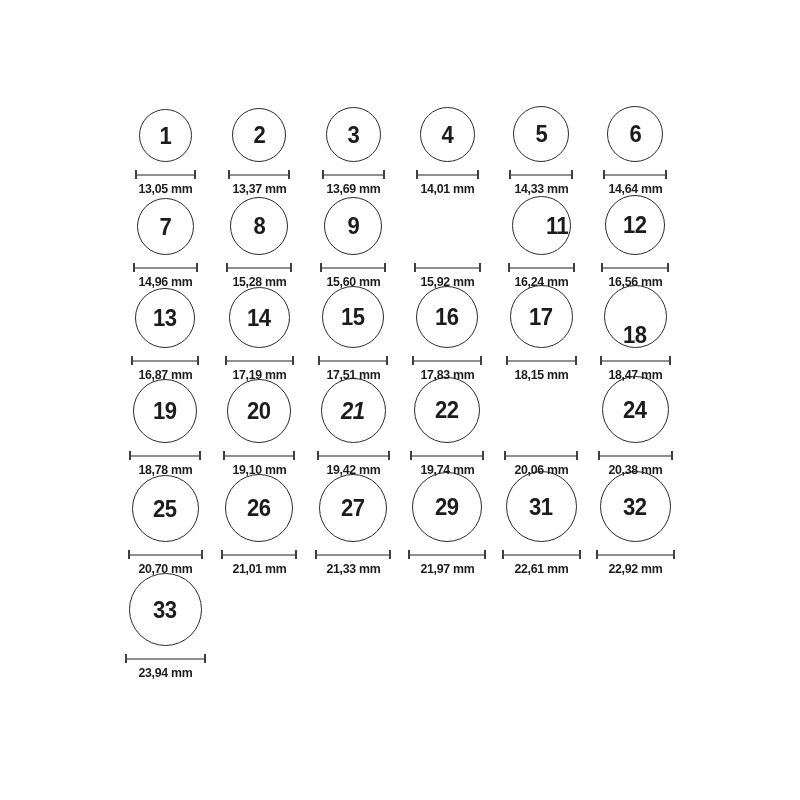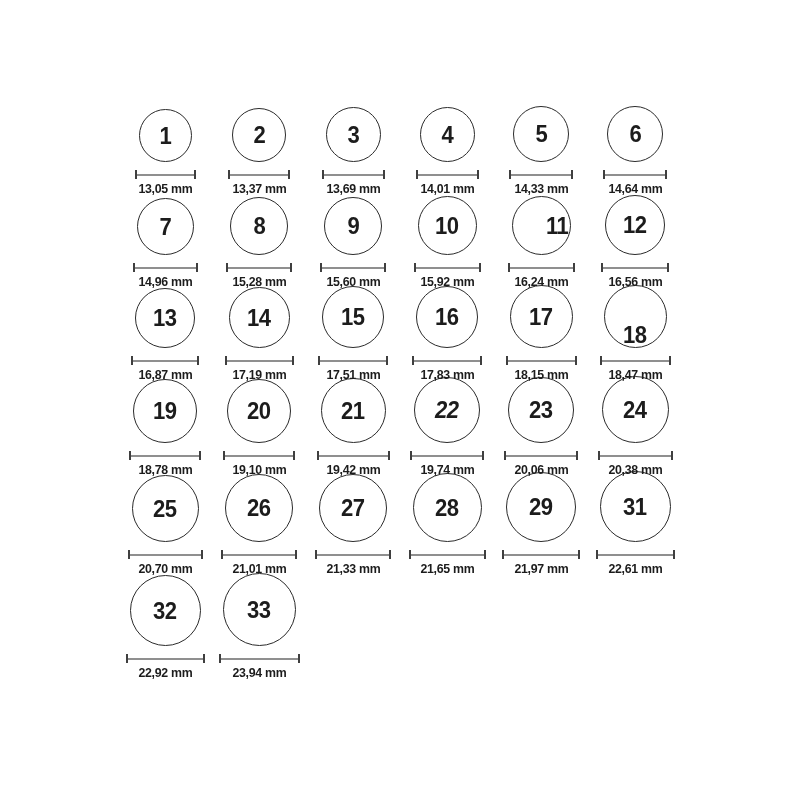--- a/index.html
+++ b/index.html
@@ -166,23 +166,20 @@
     <div class="circle" style="width: 58px; height: 58px;">
       <span class="num">9</span>
     </div>
     <div class="measure" style="width: 66px;">
       <span class="bar"></span>
     </div>
     <div class="mm">15,60 mm</div>
   </div>
 
   <div class="cell">
-    <div class="circle" style="width: 59px; height: 59px;">
-      <span class="num">10</span>
-    </div>
     <div class="measure" style="width: 67px;">
       <span class="bar"></span>
     </div>
     <div class="mm">15,92 mm</div>
   </div>
 
   <div class="cell">
     <div class="circle" style="width: 59px; height: 59px; justify-content: flex-end;">
       <span class="num">11</span>
     </div>
@@ -276,43 +273,40 @@
     <div class="circle" style="width: 64px; height: 64px;">
       <span class="num">20</span>
     </div>
     <div class="measure" style="width: 72px;">
       <span class="bar"></span>
     </div>
     <div class="mm">19,10 mm</div>
   </div>
 
   <div class="cell">
-    <div class="circle" style="width: 65px; height: 65px;">
+    <div class="circle" style="width: 65px; height: 65px; font-style: italic;">
       <span class="num">21</span>
     </div>
     <div class="measure" style="width: 73px;">
       <span class="bar"></span>
     </div>
     <div class="mm">19,42 mm</div>
   </div>
 
   <div class="cell">
-    <div class="circle" style="width: 66px; height: 66px; font-style: italic;">
+    <div class="circle" style="width: 66px; height: 66px;">
       <span class="num">22</span>
     </div>
     <div class="measure" style="width: 74px;">
       <span class="bar"></span>
     </div>
     <div class="mm">19,74 mm</div>
   </div>
 
   <div class="cell">
-    <div class="circle" style="width: 66px; height: 66px;">
-      <span class="num">23</span>
-    </div>
     <div class="measure" style="width: 74px;">
       <span class="bar"></span>
     </div>
     <div class="mm">20,06 mm</div>
   </div>
 
   <div class="cell">
     <div class="circle" style="width: 67px; height: 67px;">
       <span class="num">24</span>
     </div>
@@ -345,29 +339,20 @@
   <div class="cell">
     <div class="circle" style="width: 68px; height: 68px;">
       <span class="num">27</span>
     </div>
     <div class="measure" style="width: 76px;">
       <span class="bar"></span>
     </div>
     <div class="mm">21,33 mm</div>
   </div>
 
-  <div class="cell">
-    <div class="circle" style="width: 69px; height: 69px;">
-      <span class="num">28</span>
-    </div>
-    <div class="measure" style="width: 77px;">
-      <span class="bar"></span>
-    </div>
-    <div class="mm">21,65 mm</div>
-  </div>
 
   <div class="cell">
     <div class="circle" style="width: 70px; height: 70px;">
       <span class="num">29</span>
     </div>
     <div class="measure" style="width: 78px;">
       <span class="bar"></span>
     </div>
     <div class="mm">21,97 mm</div>
   </div>

